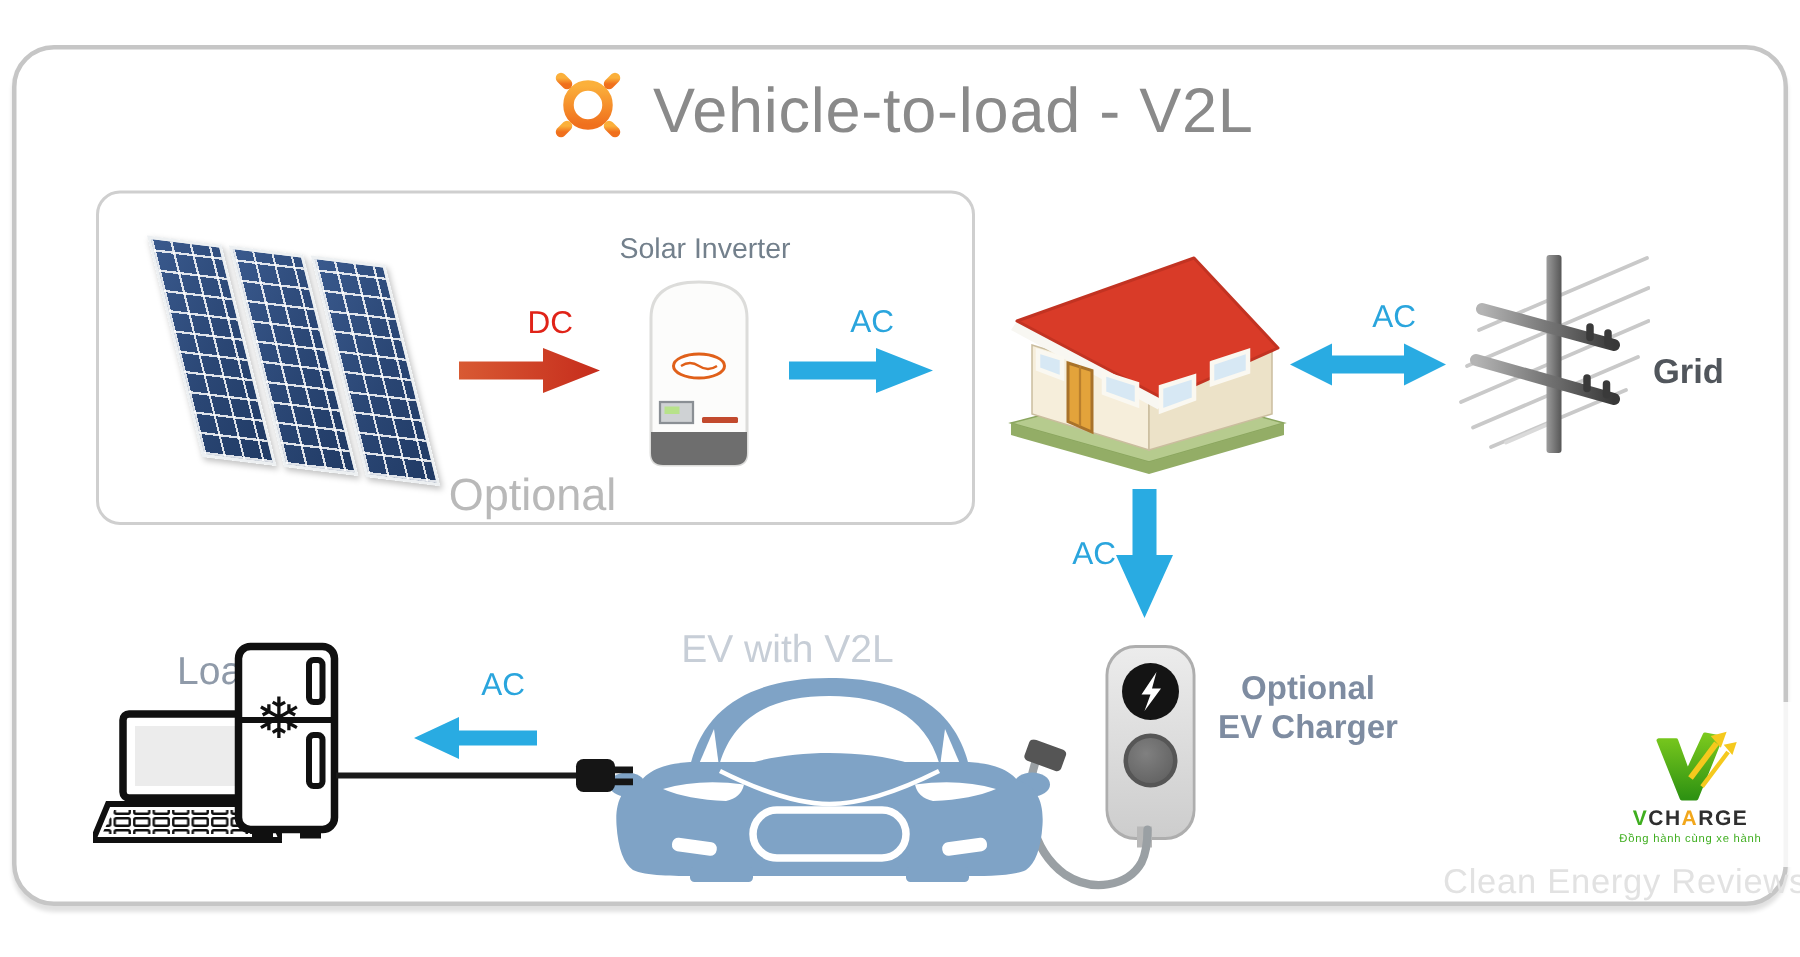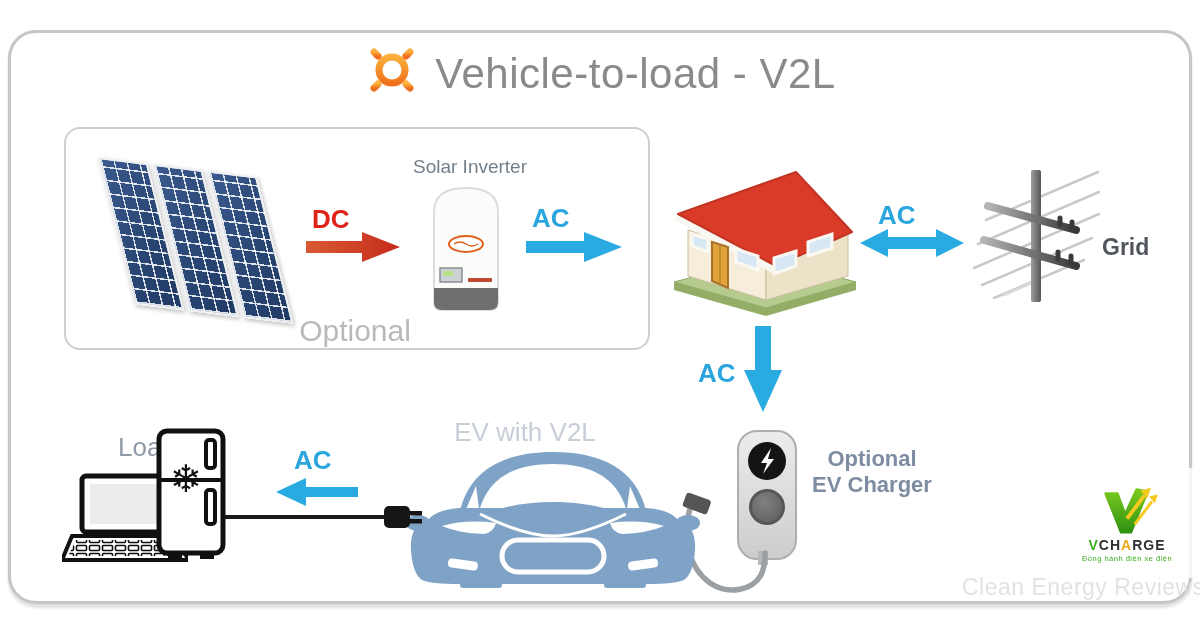--- a/index.html
+++ b/index.html
@@ -19,21 +19,21 @@
 
   .panels{left:98px;top:157px;width:160px;height:142px;
           transform:rotate(7deg) skewX(21deg);transform-origin:0 0;
           display:flex;gap:5px;}
   .panel{flex:1;border:2px solid #edf0f2;box-shadow:1px 2px 4px rgba(0,0,0,.25);
      background-image:
        repeating-linear-gradient(90deg, rgba(255,255,255,.85) 0px, rgba(255,255,255,.85) 1.5px, transparent 1.5px, transparent 13px),
        repeating-linear-gradient(0deg, rgba(255,255,255,.85) 0px, rgba(255,255,255,.85) 1.5px, transparent 1.5px, transparent 13px),
        linear-gradient(125deg,#3a5a8e 0%,#2a4674 55%,#203a64 100%);}
 
-  .flow-label{font-weight:bold;font-size:26px;text-align:left;}
+  .flow-label{font-weight:normal;font-size:21px;text-align:right;}
   .blue{color:#2aa5dd;} .red{color:#e02318;}
 
   .section-label{color:#73808c;font-size:19px;text-align:center;}
   .optional-label{color:#b9b9b9;font-size:30px;text-align:center;}
   .grid-label{color:#51565c;font-size:23px;font-weight:bold;text-align:right;}
   .charger-label{color:#7e8ca1;font-size:22px;font-weight:bold;text-align:center;line-height:1.2;}
   .ev-label{color:#c7ced7;font-size:26px;text-align:center;}
   .loads-label{color:#8f9aa9;font-size:26px;margin-left:48px;}
 
   .charger-body{left:737px;top:430px;width:56px;height:126px;border-radius:20px;
@@ -270,16 +270,16 @@
         <line x1="40" y1="42" x2="58" y2="18" stroke="#f5c91d" stroke-width="3"></line>
         <polygon points="55,13 64,11 61,20" fill="#f5c91d"></polygon>
       </g>
     </svg>
     <div class="logo-word">
       <span class="lg-green">V</span>
       <span class="lg-dark">CH</span>
       <span class="lg-orange">A</span>
       <span class="lg-dark">RGE</span>
     </div>
-    <div class="logo-tagline">Đồng hành điện xe điện</div>
+    <div class="logo-tagline">Đồng hành cùng xe hành</div>
   </div>
 
 </div>
 
 </body></html>

